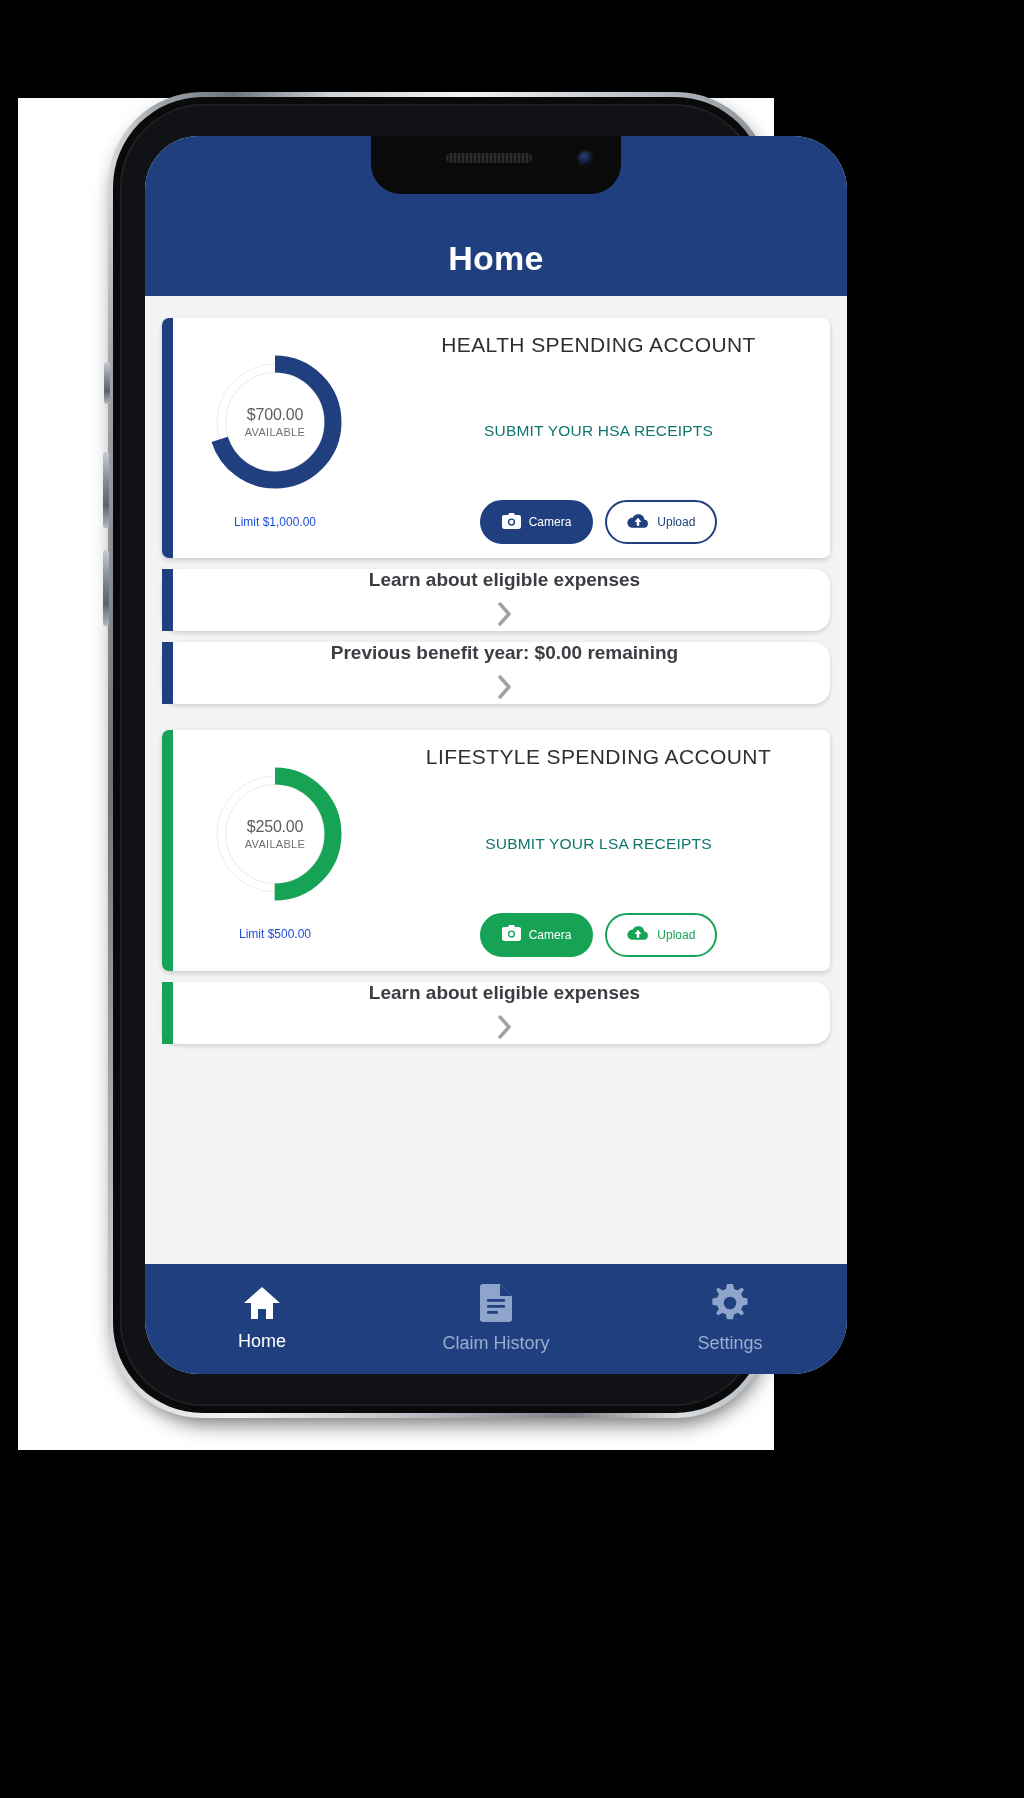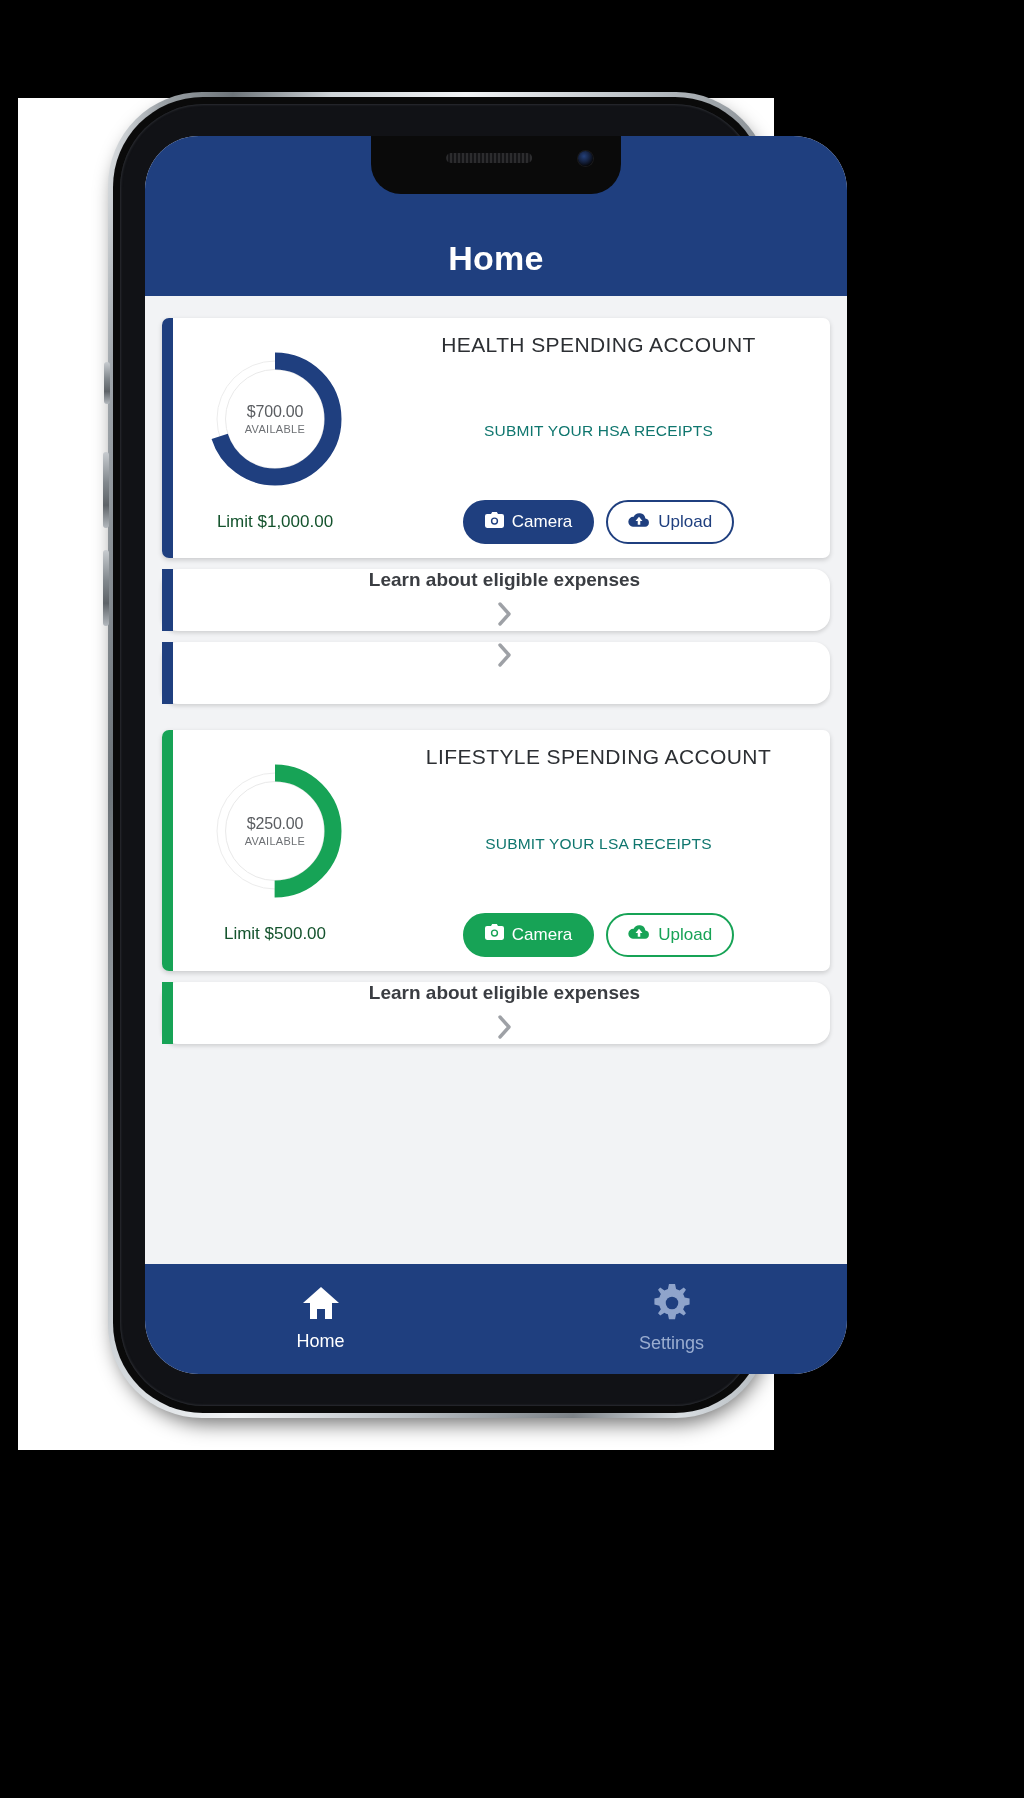--- a/index.html
+++ b/index.html
@@ -140,21 +140,21 @@
   .donut svg { display:block; }
   .donut-label {
     position: absolute; inset: 0;
     display: flex; flex-direction: column;
     align-items: center; justify-content: center;
     pointer-events: none;
   }
   .donut-amt { font-size: 16px; color: #5a5d61; letter-spacing: -.2px; }
   .donut-sub { font-size: 11px; color: #6d7074; letter-spacing: .3px; margin-top: 2px;}
   .limit-txt {
-    margin-top: 18px; font-size: 17px; color: #14532d;
+    margin-top: 18px; font-size: 12px; color: #1d4ed8;
   }
 
   .acct-right {
     flex: 1 1 auto;
     display: flex; flex-direction: column; align-items: center;
     padding: 0 6px;
     gap: 42px;
   }
   .acct-title {
     font-size: 21px; color: #2c2f33; letter-spacing: .4px;
@@ -162,21 +162,21 @@
   }
   .acct-sub {
     font-size: 15.5px; color: #0f766e; letter-spacing: .2px;
     margin-top: 22px; text-align: left;
   }
   .btn-row { display: flex; gap: 12px; margin-top: 18px; }
   .pill {
     display: inline-flex; align-items: center; gap: 8px;
     height: 44px; padding: 0 20px;
     border-radius: 24px;
-    font-size: 17px;
+    font-size: 12px;
     cursor: pointer;
     white-space: nowrap;
   }
   .pill.filled-blue  { background: #1f3f7f; color: #fff; border: 2px solid #1f3f7f; }
   .pill.out-blue     { background: #fff; color: #1f3f7f; border: 2px solid #1f3f7f; }
   .pill.filled-green { background: #17a356; color: #fff; border: 2px solid #17a356; }
   .pill.out-green    { background: #fff; color: #17a356; border: 2px solid #17a356; }
   .pill svg { flex: 0 0 auto; }
 
   .link-row {
@@ -299,20 +299,21 @@
             <div class="link-label">Learn about eligible expenses</div>
             <span class="chev">
               <svg width="16" height="26" viewBox="0 0 16 26" fill="none" stroke="currentColor" stroke-width="3.4" stroke-linecap="round" stroke-linejoin="round">
                 <path d="M3 3 L12 13 L3 23"></path>
               </svg>
             </span>
           </div>
 
           <div class="link-row">
             <div class="stripe blue"></div>
+            <div class="link-label">Previous benefit year: $0.00 remaining</div>
             <span class="chev">
               <svg width="16" height="26" viewBox="0 0 16 26" fill="none" stroke="currentColor" stroke-width="3.4" stroke-linecap="round" stroke-linejoin="round">
                 <path d="M3 3 L12 13 L3 23"></path>
               </svg>
             </span>
           </div>
         </div>
 
         <div class="card-group">
           <div class="acct-card">
@@ -378,20 +379,32 @@
         <div class="tab active">
           <span>
             <svg width="38" height="34" viewBox="0 0 38 34">
               <path d="M19 1 L37 17 H30 V33 H23 V23 H15 V33 H8 V17 H1 Z"></path>
             </svg>
           </span>
           <span class="tab-label">Home</span>
         </div>
         <div class="tab inactive">
           <span>
+            <svg width="32" height="38" viewBox="0 0 32 38">
+              <path d="M3 0 h17 l12 12 v23 a3 3 0 0 1-3 3 H3 a3 3 0 0 1-3-3 V3 a3 3 0 0 1 3-3 Z"></path>
+              <path d="M20 0 l12 12 h-12 Z" fill="#1f3f7f"></path>
+              <rect x="7" y="15" width="18" height="2.8" rx="1.2" fill="#1f3f7f"></rect>
+              <rect x="7" y="21" width="18" height="2.8" rx="1.2" fill="#1f3f7f"></rect>
+              <rect x="7" y="27" width="11" height="2.8" rx="1.2" fill="#1f3f7f"></rect>
+            </svg>
+          </span>
+          <span class="tab-label">Claim History</span>
+        </div>
+        <div class="tab inactive">
+          <span>
             <svg width="38" height="38" viewBox="0 0 40 40">
               <path d="M20 0 l3.2 0 1.1 5.2 a15 15 0 0 1 3.7 1.6 l4.4-3 2.3 2.3 -3 4.4 a15 15 0 0 1 1.6 3.7 l5.2 1.1 0 3.2 0 3.2 -5.2 1.1 a15 15 0 0 1-1.6 3.7 l3 4.4 -2.3 2.3 -4.4-3 a15 15 0 0 1-3.7 1.6 l-1.1 5.2 -3.2 0 -3.2 0 -1.1-5.2 a15 15 0 0 1-3.7-1.6 l-4.4 3 -2.3-2.3 3-4.4 a15 15 0 0 1-1.6-3.7 l-5.2-1.1 0-3.2 0-3.2 5.2-1.1 a15 15 0 0 1 1.6-3.7 l-3-4.4 2.3-2.3 4.4 3 a15 15 0 0 1 3.7-1.6 l1.1-5.2 Z"></path>
               <circle cx="20" cy="20" r="6.6" fill="#1f3f7f"></circle>
             </svg>
           </span>
           <span class="tab-label">Settings</span>
         </div>
       </div>
 
     </div>

